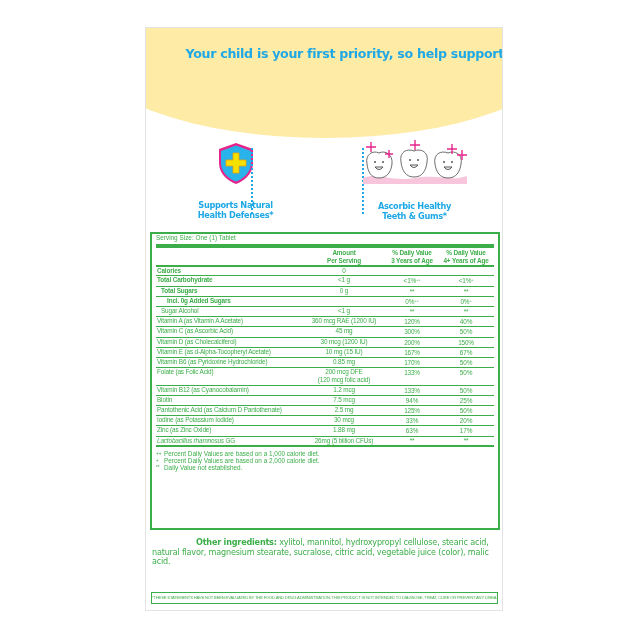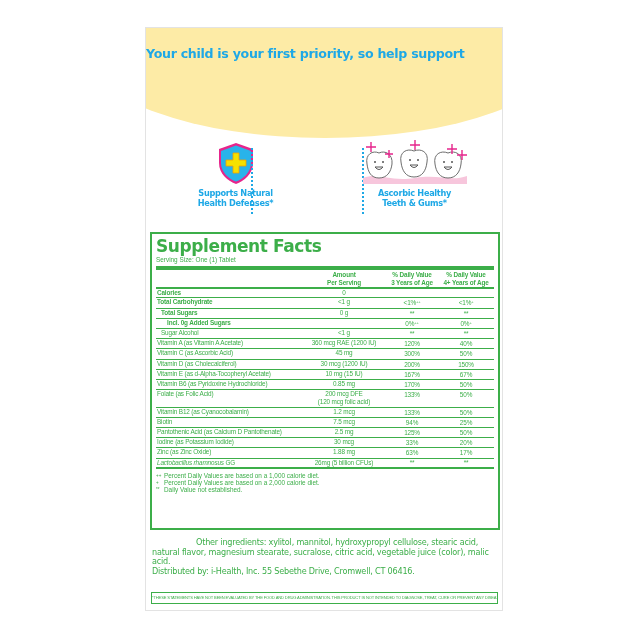--- a/index.html
+++ b/index.html
@@ -8,31 +8,31 @@
 
   .card {
     position: absolute; left: 145px; top: 27px; width: 358px; height: 584px;
     background: #ffffff; border: 1px solid #e3e3e3; overflow: hidden;
   }
   .hero {
     position: absolute; left: -60px; top: -140px; width: 478px; height: 250px;
     background: #fdeba6; border-radius: 0 0 50% 50% / 0 0 35% 35%;
   }
   .headline {
-    position: absolute; left: 0; top: 18px; width: 358px; text-align: left;
+    position: absolute; left: 0; top: 18px; width: 358px; text-align: right;
     color: #1ea8e6; font-weight: bold; font-size: 12.6px; line-height: 15px;
     letter-spacing: -0.3px; font-family: "DejaVu Sans", sans-serif;
   }
   .headline sup { font-size: 7px; vertical-align: 4px; }
 
   .benefits { position: absolute; left: 0; top: 112px; width: 358px; height: 80px; display: flex; }
   .benefit { flex: 1; display: flex; flex-direction: column; align-items: center; position: relative; }
   .benefit .icon { height: 46px; display: flex; align-items: center; justify-content: center; }
   .benefit .label {
-    margin-top: 3px; color: #1ea8e6; font-size: 8.2px; line-height: 9.5px; text-align: center;
+    margin-top: 16px; color: #1ea8e6; font-size: 8.2px; line-height: 9.5px; text-align: center;
     font-weight: bold; letter-spacing: -0.3px; font-family: "DejaVu Sans", sans-serif;
   }
   .divider {
     position: absolute; top: 8px; width: 0; height: 66px;
     border-left: 2px dotted #1ea8e6;
   }
 
   .facts {
     position: absolute; left: 4px; top: 204px; width: 350px; height: 298px;
     border: 2px solid #3cae49; padding: 0 4px; color: #3cae49;
@@ -60,21 +60,21 @@
   .sup { font-size: 4px; vertical-align: 2px; }
 
   .notes { font-size: 6.4px; line-height: 7.3px; margin-top: 3px; }
   .notes div span.m { display: inline-block; width: 8px; font-size: 4.5px; vertical-align: 1px; }
 
   .other {
     position: absolute; left: 6px; top: 510px; width: 346px;
     color: #3cae49; font-size: 8.1px; line-height: 9.6px; font-family: "DejaVu Sans", sans-serif;
     letter-spacing: -0.2px;
   }
-  .other b { font-weight: normal; padding-left: 44px; }
+  .other b { font-weight: bold; padding-left: 44px; }
   .disclaimer {
     position: absolute; left: 5px; top: 564px; width: 347px; height: 12px;
     border: 1px solid #3cae49; color: #3cae49; font-size: 4.1px; line-height: 10px;
     text-align: center; letter-spacing: -0.15px; white-space: nowrap; overflow: hidden;
   }
 </style>
 </head>
 <body>
 
 <div class="card">
@@ -132,21 +132,20 @@
         </svg>
       </div>
       <div class="label">
         <div>Ascorbic Healthy</div>
           <div>Teeth &amp; Gums*</div>
       </div>
     </div>
   </div>
 
   <div class="facts">
-    <div class="facts-title">Supplement Facts</div>
     <div class="serving">Serving Size: One (1) Tablet</div>
     <div class="thickbar"></div>
     <table>
       <tbody>
           <tr class="head">
         <td></td>
         <td class="amt">
               <div>Amount</div>
               <div>Per Serving</div>
             </td>
@@ -302,17 +301,16 @@
       </table>
     <div class="notes">
       <div><span class="m">++</span><span>Percent Daily Values are based on a 1,000 calorie diet.</span></div>
       <div><span class="m">+</span><span>Percent Daily Values are based on a 2,000 calorie diet.</span></div>
       <div><span class="m">**</span><span>Daily Value not established.</span></div>
     </div>
   </div>
 
   <div class="other">
     <div><b>Other ingredients:</b><span> xylitol, mannitol, hydroxypropyl cellulose, stearic acid, natural flavor, magnesium stearate, sucralose, citric acid, vegetable juice (color), malic acid.</span></div>
-    <div>Distributed by: i-Health, Inc. 55 Sebethe Drive, Cromwell, CT 06416.</div>
   </div>
 
   <div class="disclaimer">*THESE STATEMENTS HAVE NOT BEEN EVALUATED BY THE FOOD AND DRUG ADMINISTRATION. THIS PRODUCT IS NOT INTENDED TO DIAGNOSE, TREAT, CURE OR PREVENT ANY DISEASE.</div>
 </div>
 
 </body></html>

